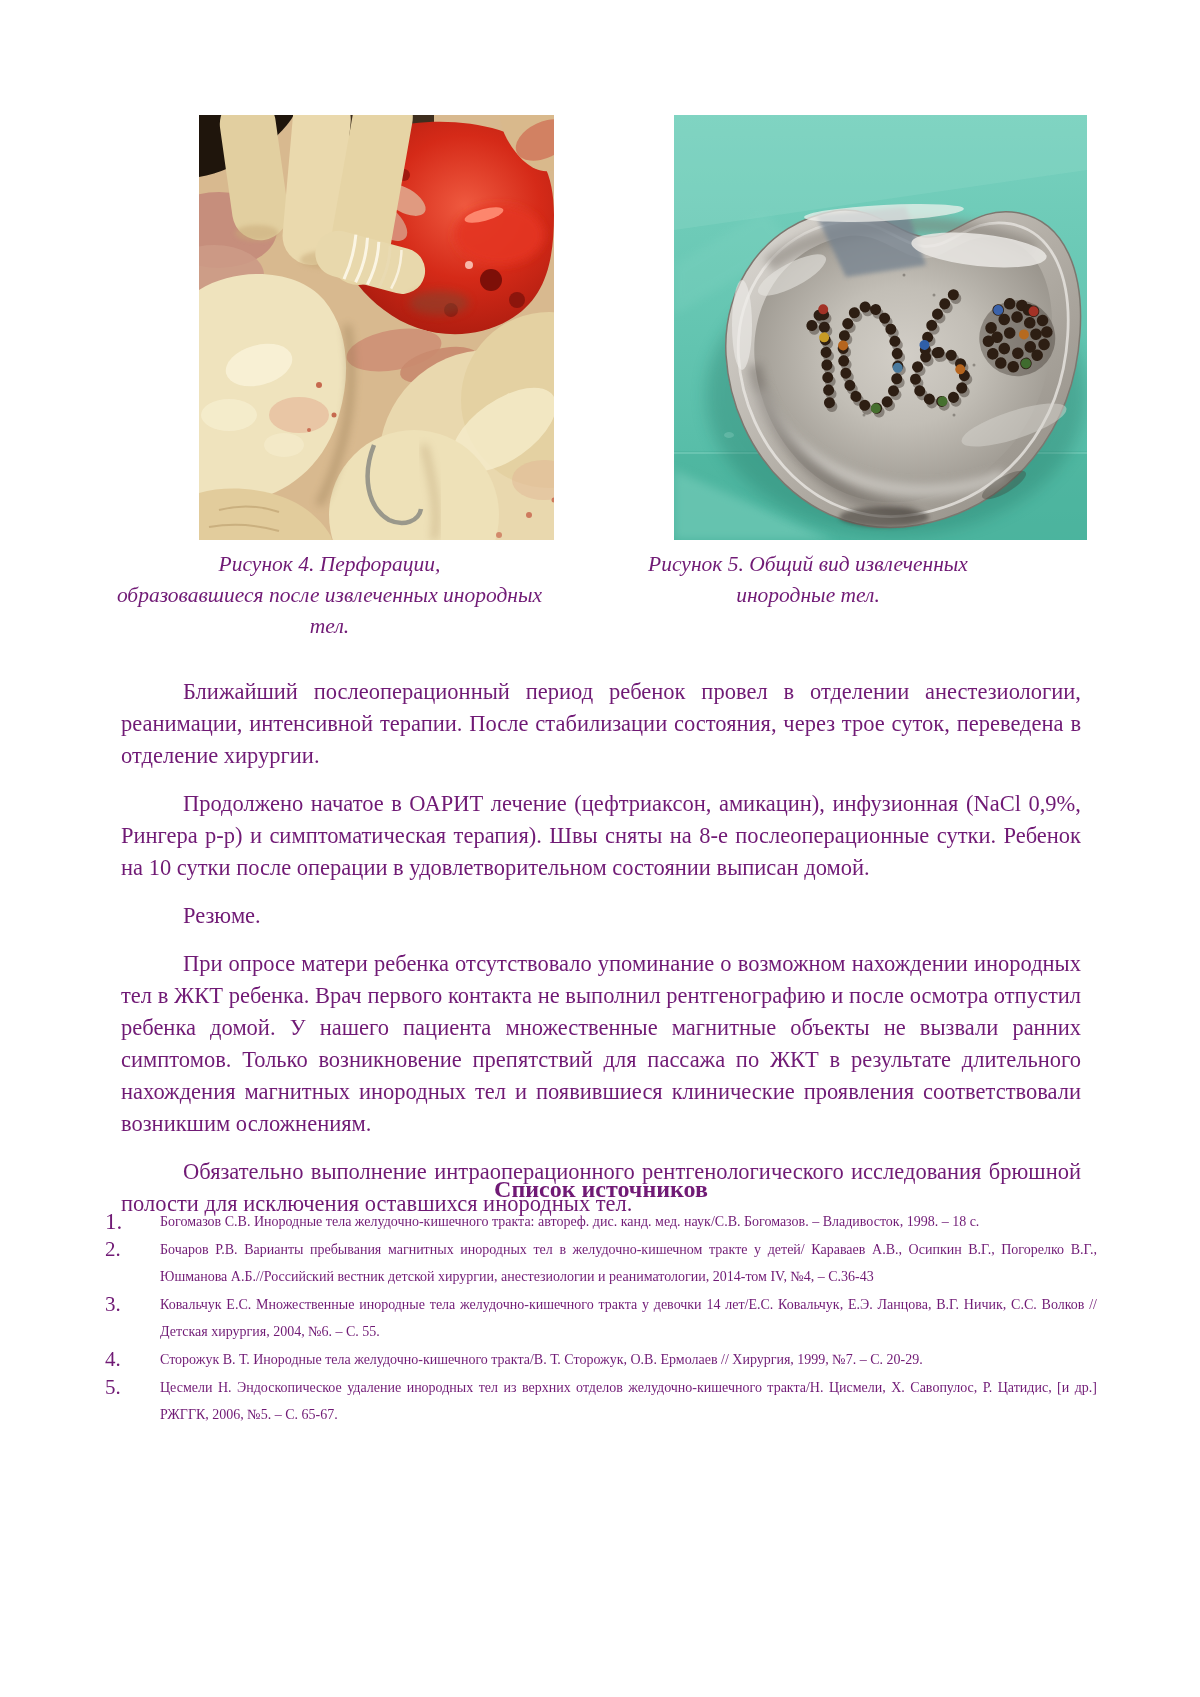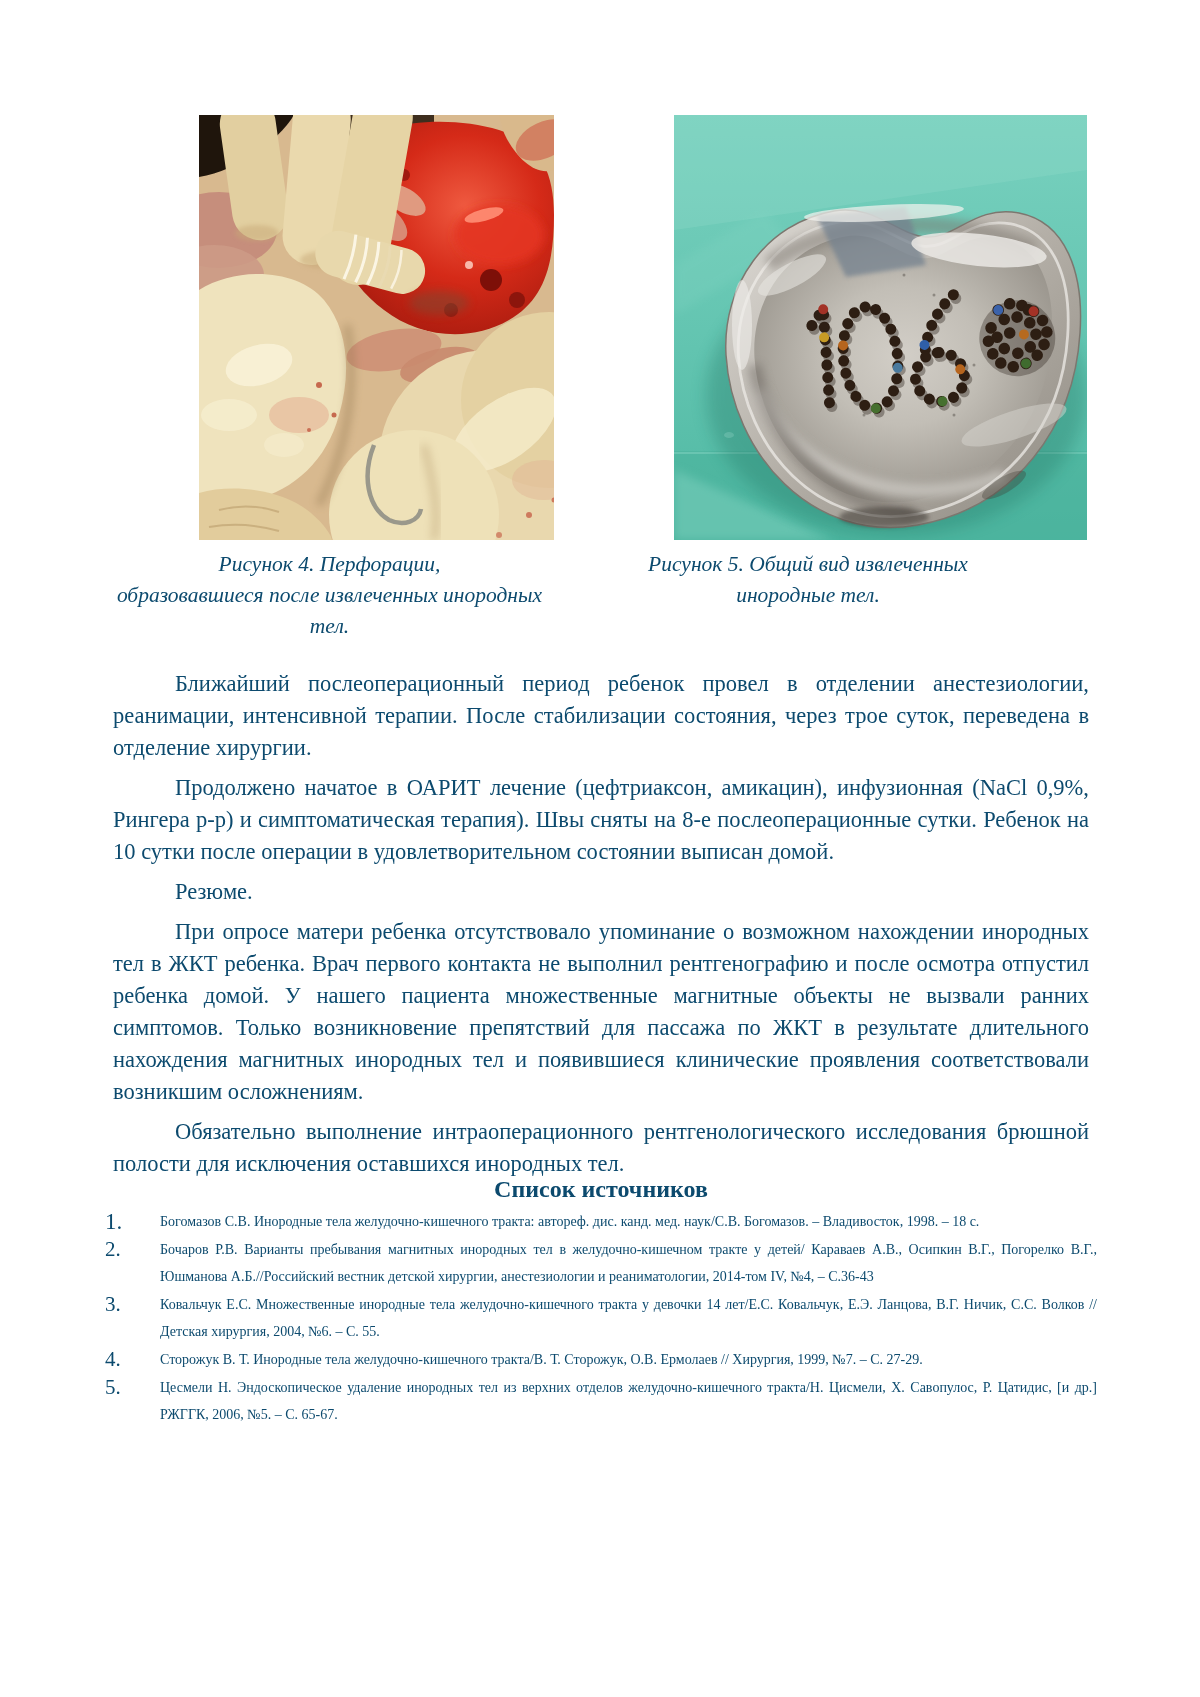--- a/index.html
+++ b/index.html
@@ -1,39 +1,39 @@
 <!DOCTYPE html>
 <html lang="ru"><head>
 <meta charset="utf-8">
 <style>
   html,body{margin:0;padding:0;background:#ffffff;}
   .page{
     position:relative;
     width:1200px;height:1697px;
     background:#ffffff;
     font-family:"Liberation Serif","DejaVu Serif",serif;
-    color:#0c4a6e;
+    color:#701a75;
     overflow:hidden;
   }
   .fig-img{position:absolute;overflow:hidden;}
   .fig-img svg{display:block;width:100%;height:100%;}
   .fig1-img{left:199px;top:115px;width:355px;height:425px;}
   .fig2-img{left:674px;top:115px;width:413px;height:425px;}
   .fig-cap{
     position:absolute;top:549px;
     font-style:italic;font-size:21.5px;line-height:31px;
     text-align:center;
   }
   .fig1-cap{left:102px;width:455px;}
   .fig2-cap{left:608px;width:400px;}
   .body-text{
     position:absolute;left:105px;top:660px;width:992px;
     font-size:22.5px;line-height:32px;text-align:justify;
   }
-  .body-text p{margin:8px;text-indent:62px;}
+  .body-text p{margin:16px;text-indent:62px;}
   .refs-heading{
     position:absolute;left:105px;top:1176px;width:992px;
     font-size:24px;font-weight:bold;text-align:center;margin:0;
   }
   .refs{
     position:absolute;left:105px;top:1208px;width:992px;
   }
   .ref-row{display:flex;align-items:flex-start;}
   .ref-num{
     flex:0 0 55px;width:55px;
@@ -293,21 +293,21 @@
       <div class="ref-row">
         <span class="ref-num">2.</span>
         <div class="ref-text">Бочаров Р.В. Варианты пребывания магнитных инородных тел в желудочно-кишечном тракте у детей/ Караваев А.В., Осипкин В.Г., Погорелко В.Г., Юшманова А.Б.//Российский вестник детской хирургии, анестезиологии и реаниматологии, 2014-том IV, №4, – С.36-43</div>
       </div>
       <div class="ref-row">
         <span class="ref-num">3.</span>
         <div class="ref-text">Ковальчук Е.С. Множественные инородные тела желудочно-кишечного тракта у девочки 14 лет/Е.С. Ковальчук, Е.Э. Ланцова, В.Г. Ничик, С.С. Волков // Детская хирургия, 2004, №6. – С. 55.</div>
       </div>
       <div class="ref-row">
         <span class="ref-num">4.</span>
-        <div class="ref-text">Сторожук В. Т. Инородные тела желудочно-кишечного тракта/В. Т. Сторожук, О.В. Ермолаев // Хирургия, 1999, №7. – С. 27-29.</div>
+        <div class="ref-text">Сторожук В. Т. Инородные тела желудочно-кишечного тракта/В. Т. Сторожук, О.В. Ермолаев // Хирургия, 1999, №7. – С. 20-29.</div>
       </div>
       <div class="ref-row">
         <span class="ref-num">5.</span>
         <div class="ref-text">Цесмели Н. Эндоскопическое удаление инородных тел из верхних отделов желудочно-кишечного тракта/Н. Цисмели, Х. Савопулос, Р. Цатидис, [и др.] РЖГГК, 2006, №5. – С. 65-67.</div>
       </div>
     </div>
 
 </div>
 
 </body></html>

